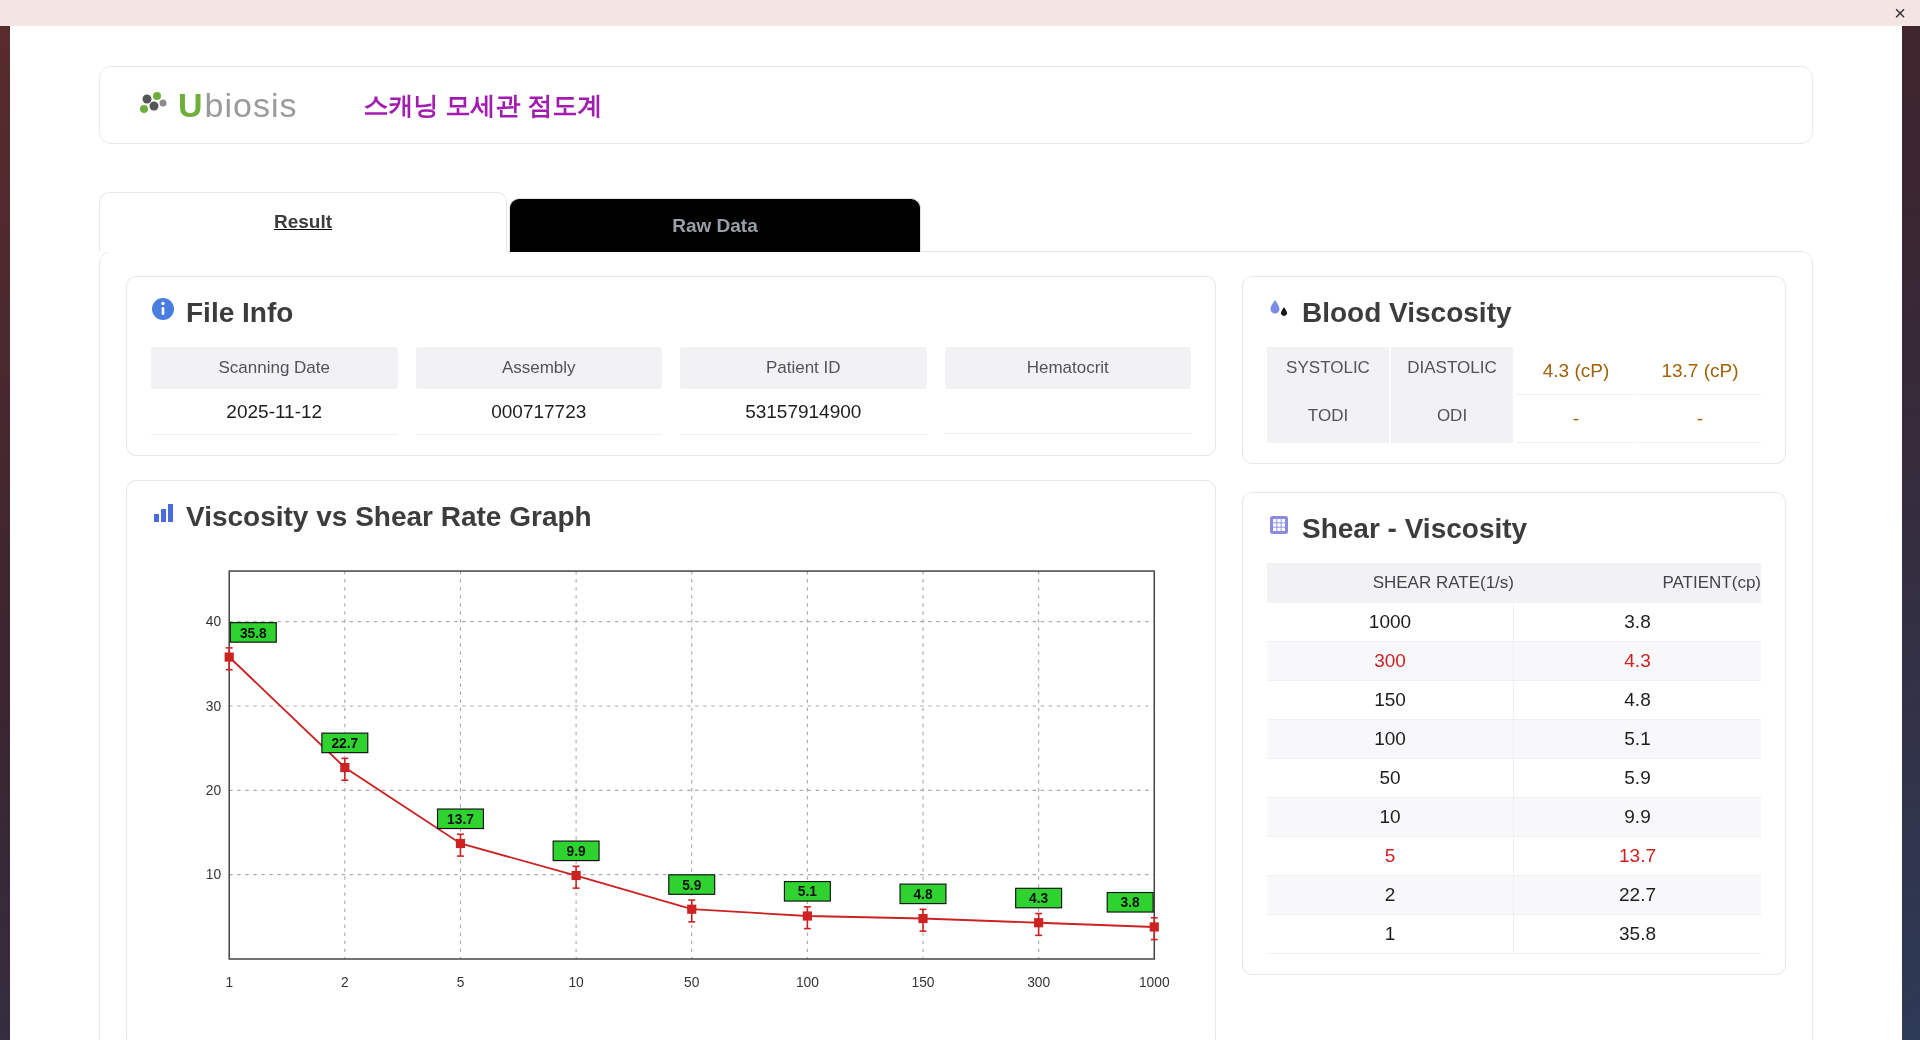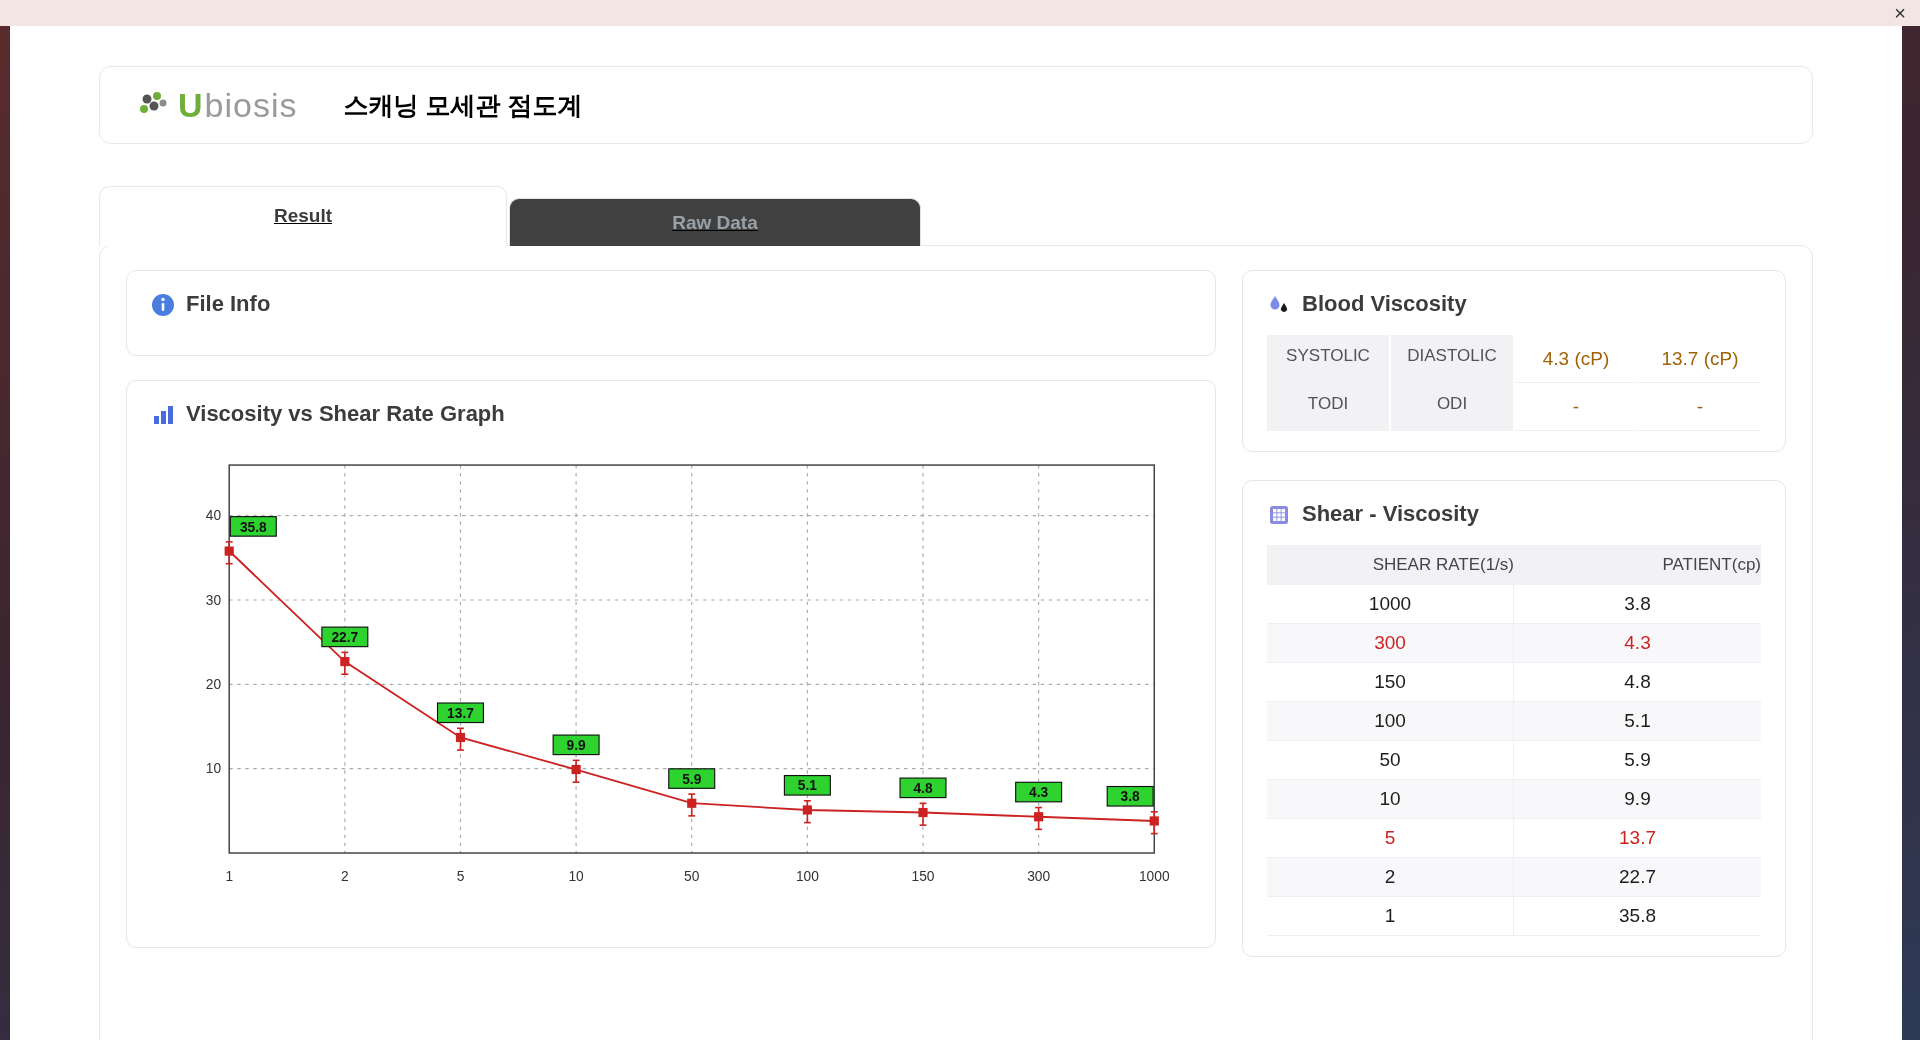--- a/index.html
+++ b/index.html
@@ -24,42 +24,42 @@
   
   .header-card {
     height: 78px; border: 1px solid #e8e8ea; border-radius: 12px;
     display: flex; align-items: center; padding: 0 38px; gap: 46px;
     background: #fff;
   }
   .logo { display: flex; align-items: baseline; gap: 2px; }
   .logo-mark { position: relative; top: 4px; margin-right: 4px; }
   .logo-u { font-size: 34px; font-weight: bold; color: #6fae3a; }
   .logo-rest { font-size: 34px; color: #9a9a9a; letter-spacing: 1px; }
-  .app-title { font-size: 25px; font-weight: bold; color: #000000; }
+  .app-title { font-size: 25px; font-weight: bold; color: #a21caf; margin-left: 20px; }
 
   
   .tabs { margin-top: 22px; display: flex; align-items: flex-end; position: relative; z-index: 2; margin-bottom: -1px; text-decoration: underline; }
   .tab { display: flex; align-items: center; justify-content: center; font-size: 19px; font-weight: bold;
          border-top-left-radius: 10px; border-top-right-radius: 10px; cursor: pointer; }
   .tab-result { width: 408px; height: 60px; background: #fff; color: #3c3c3c;
                 border: 1px solid #e8e8ea; border-bottom: 1px solid #ffffff; }
-  .tab-raw { width: 412px; height: 48px; background: #404040; color: #9aa0a8;
+  .tab-raw { width: 412px; height: 54px; background: #000000; color: #9aa0a8;
              border: 1px solid #e3e3e6; border-bottom: none; margin-left: 2px; margin-top: 32px; }
 
   
   .content-card {
     border: 1px solid #e8e8ea; border-radius: 12px;
     padding: 24px 26px; display: flex; gap: 26px; align-items: flex-start;
     height: 830px; background: #fff;
   }
   .col-left { flex: 1; display: flex; flex-direction: column; gap: 24px; }
   .col-right { width: 545px; display: flex; flex-direction: column; gap: 28px; }
 
   .card { border: 1px solid #e6e6e9; border-radius: 10px; padding: 20px 24px; background: #fff; }
-  .section-head { display: flex; align-items: flex-end; gap: 11px; font-size: 22px; font-weight: bold; color: #3c3c3c; margin-bottom: 18px; }
+  .section-head { display: flex; align-items: flex-start; gap: 11px; font-size: 28px; font-weight: bold; color: #3c3c3c; margin-bottom: 18px; }
   .sec-icon { width: 24px; height: 24px; flex: 0 0 auto; }
 
   
   .fi-fields { display: flex; gap: 18px; }
   .fi-field { flex: 1; }
   .fi-label { background: #f2f2f5; color: #52525a; text-align: center; padding: 11px 0; font-size: 17px; border-radius: 2px; }
   .fi-value { text-align: center; padding: 12px 0 11px; font-size: 19px; color: #1d1d1d; border-bottom: 1px solid #efeff2; min-height: 45px; }
 
   
   .bv-grid { display: grid; grid-template-columns: 1fr 1fr 1fr 1fr; column-gap: 2px; }
@@ -115,20 +115,38 @@
 
         <div class="card">
           <div class="section-head">
             <svg class="sec-icon" viewBox="0 0 24 24">
               <circle cx="12" cy="12" r="11" fill="#4a7de0"></circle>
               <rect x="10.7" y="10" width="2.6" height="8" rx="1.3" fill="#ffffff"></rect>
               <circle cx="12" cy="6.5" r="1.7" fill="#ffffff"></circle>
             </svg>
             <span>File Info</span>
           </div>
+          <div class="fi-fields">
+              <div class="fi-field">
+                <div class="fi-label">Scanning Date</div>
+                <div class="fi-value">2025-11-12</div>
+              </div>
+              <div class="fi-field">
+                <div class="fi-label">Assembly</div>
+                <div class="fi-value">000717723</div>
+              </div>
+              <div class="fi-field">
+                <div class="fi-label">Patient ID</div>
+                <div class="fi-value">53157914900</div>
+              </div>
+              <div class="fi-field">
+                <div class="fi-label">Hematocrit</div>
+                <div class="fi-value"></div>
+              </div>
+            </div>
         </div>
 
         <div class="card" style="height:568px;">
           <div class="section-head">
             <svg class="sec-icon" viewBox="0 0 24 24">
               <rect x="3" y="13" width="5" height="8" fill="#4a6ae0"></rect>
               <rect x="10" y="8" width="5" height="13" fill="#4a6ae0"></rect>
               <rect x="17" y="3" width="5" height="18" fill="#4a6ae0"></rect>
             </svg>
             <span>Viscosity vs Shear Rate Graph</span>

